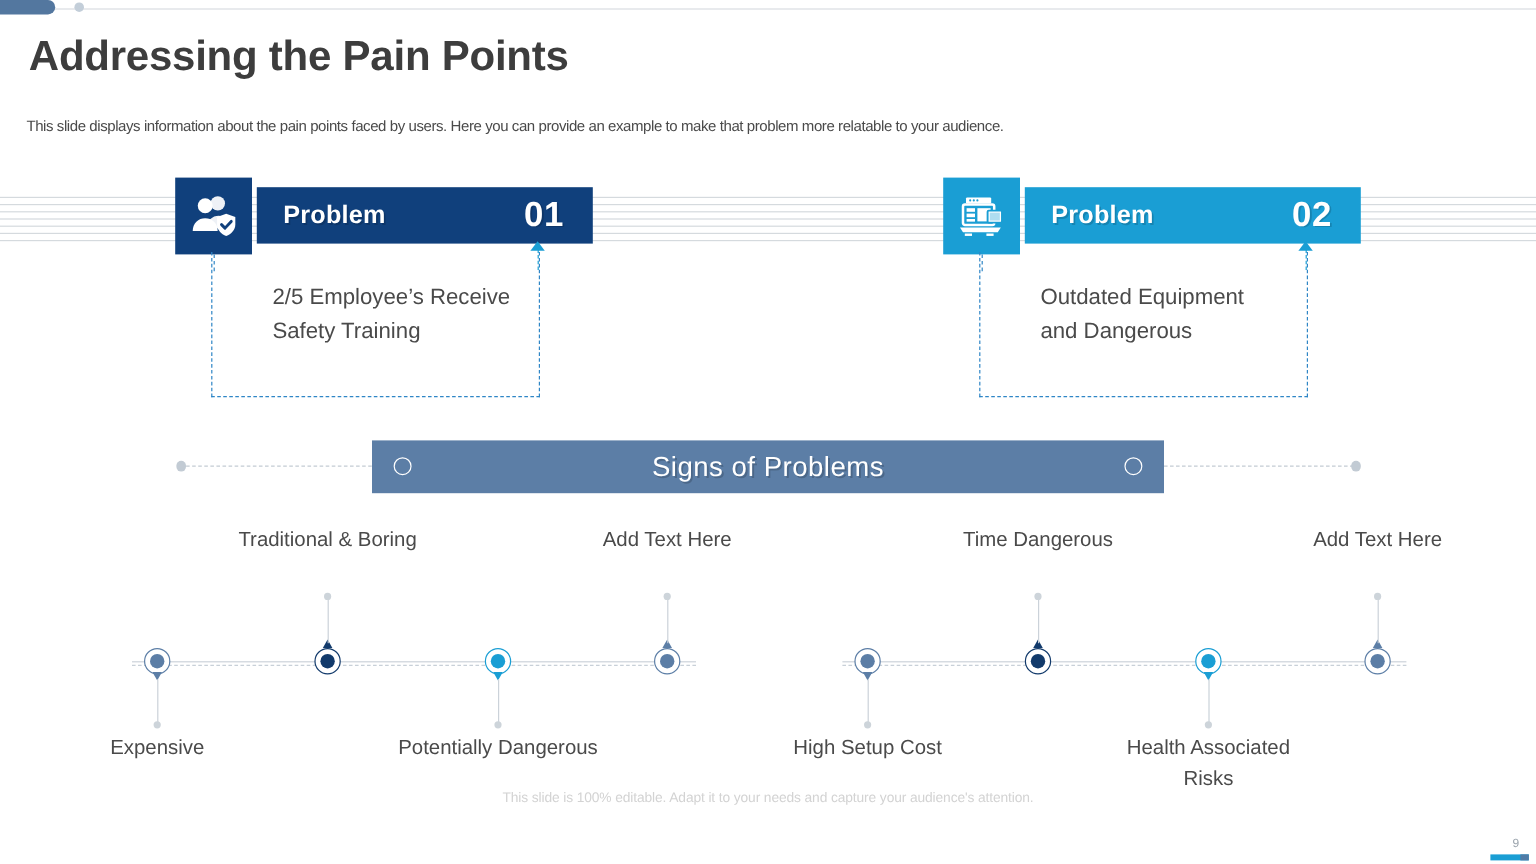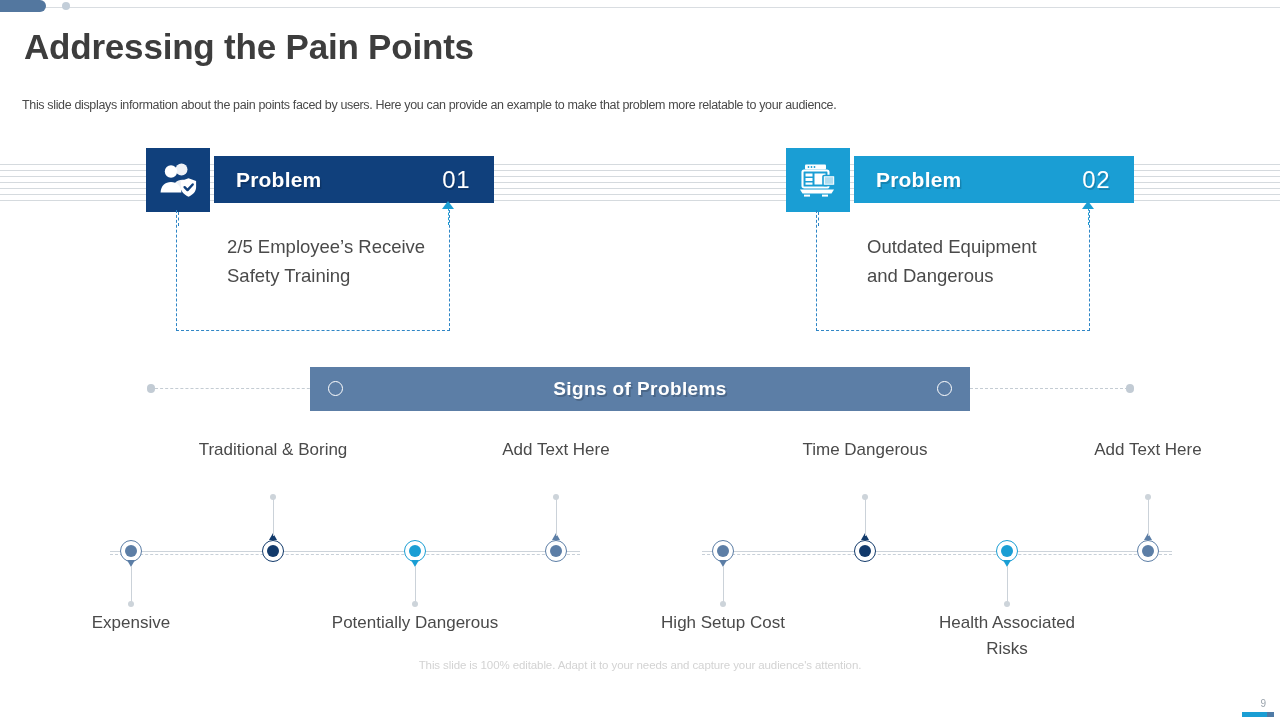--- a/index.html
+++ b/index.html
@@ -92,22 +92,22 @@
     box-sizing: border-box;
   }
   .problem-bar .bar-label {
     font-size: 21px;
     font-weight: bold;
     color: #ffffff;
     text-shadow: 1.5px 1.5px 0 rgba(0,0,0,0.16);
     letter-spacing: 0.2px;
   }
   .problem-bar .bar-num {
-    font-size: 24px;
-    font-weight: normal;
+    font-size: 29px;
+    font-weight: bold;
     color: #ffffff;
     text-shadow: 1.5px 1.5px 0 rgba(0,0,0,0.16);
     letter-spacing: 0.5px;
   }
   .problem-body {
     position: absolute;
     box-sizing: border-box;
     border-width: 1px;
     border-style: dashed;
     border-top: none;
@@ -133,22 +133,22 @@
   #signs-banner {
     position: absolute;
     left: 310px; top: 367px;
     width: 660px; height: 44px;
     background: #5c7ea6;
     display: flex;
     align-items: center;
     justify-content: center;
   }
   #signs-banner .banner-label {
-    font-size: 19px;
-    font-weight: bold;
+    font-size: 23px;
+    font-weight: normal;
     color: #ffffff;
     text-shadow: 1.6px 1.6px 0 rgba(0,0,0,0.18);
     letter-spacing: 0.4px;
   }
   .banner-ring {
     position: absolute;
     top: 14px;
     width: 15px; height: 15px;
     border: 1.6px solid #ffffff;
     border-radius: 50%;

